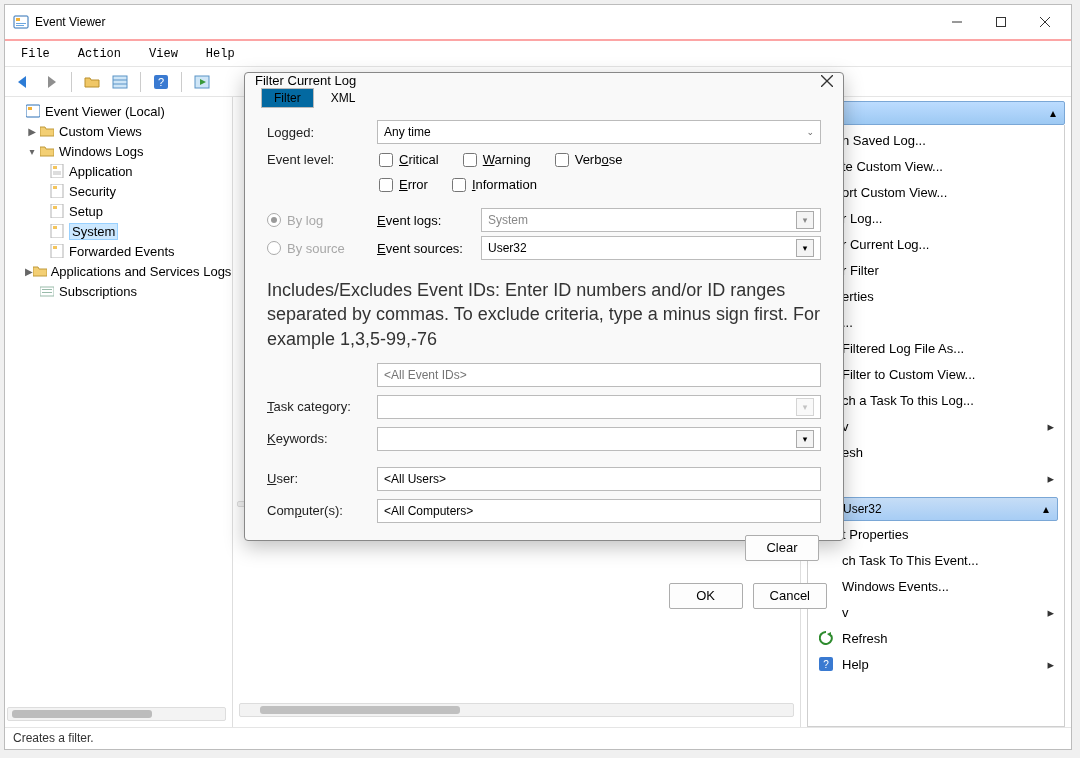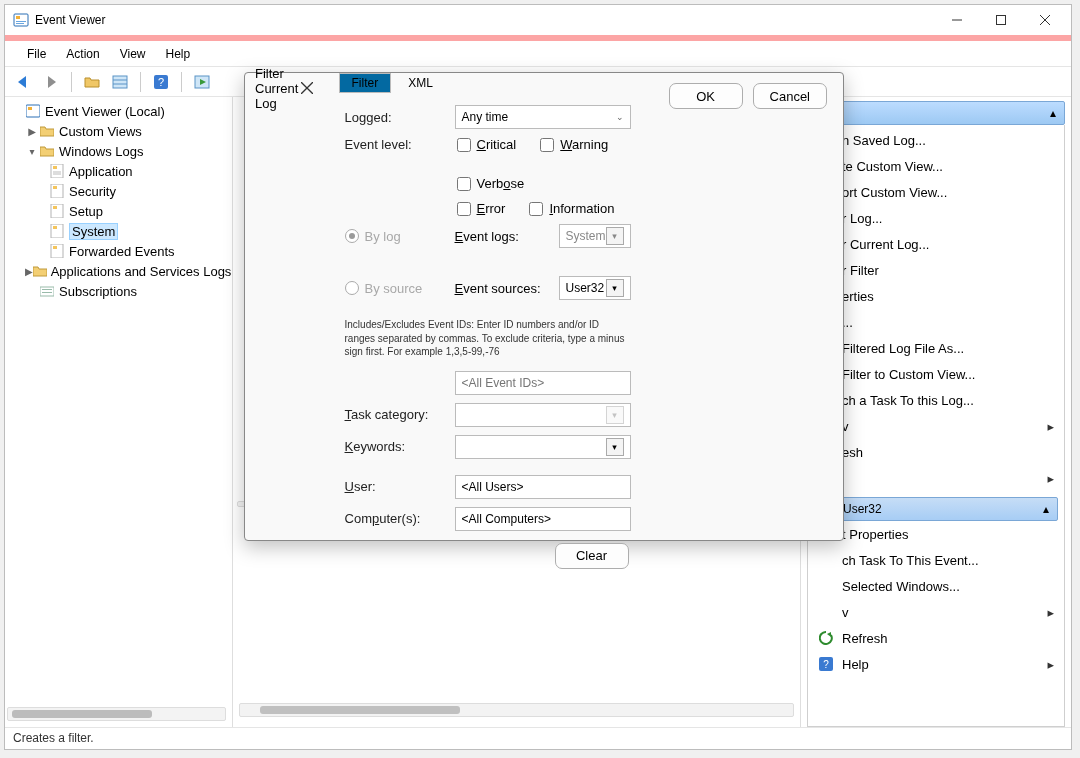--- a/index.html
+++ b/index.html
@@ -22,40 +22,41 @@
     margin: 4px;
     position: relative;
     display: flex;
     flex-direction: column;
   }
   .titlebar {
     height: 36px;
     display: flex;
     align-items: center;
     padding: 0 4px 0 8px;
-    border-bottom: 6px solid #fca5a5;
+    border-bottom: 2px solid #fca5a5;
   }
   .titlebar .app-icon {
     width: 16px; height: 16px;
     display:inline-flex;align-items:center;justify-content:center;
     margin-right: 6px;
   }
   .titlebar .title { flex: 1; font-size: 12px; }
   .winbtn {
     width: 44px; height: 28px;
     display: flex; align-items: center; justify-content: center;
     color: #333;
   }
   .menubar {
     height: 26px;
     display: flex;
     align-items: center;
-    gap: 0;
-    padding: 0 12px;
+    gap: 8px;
+    padding: 0 6px;
     border-bottom: 1px solid #e5e5e5;
+    font-family: Liberation Mono, monospace;
   }
   .menubar .menu {
     padding: 4px 10px;
   }
   .toolbar {
     height: 30px;
     display: flex;
     align-items: center;
     gap: 4px;
     padding: 0 6px;
@@ -141,21 +142,21 @@
 
   
   .dialog {
     position:absolute;
     left:244px; top:72px;
     width:600px; height:469px;
     background:#f9f9f9;
     border:1px solid #888;
     border-radius:4px;
     box-shadow:0 6px 20px rgba(0,0,0,.25);
-    display:flex;flex-direction:row;
+    display:flex;flex-direction:column;
     font-size:13px;
   }
   .dialog-title {
     height:30px;display:flex;align-items:center;padding:0 10px;
     justify-content:space-between;
   }
   .dialog-body { flex:1; padding:0 16px 8px 16px; display:flex;flex-direction:column; gap:2px;}
   .tabs { display:flex; gap:4px; margin-bottom:6px; }
   .tab {
     border:1px solid #bbb;
@@ -175,27 +176,27 @@
     padding:2px 6px;font-size:12px;
     display:flex;align-items:center;justify-content:space-between;
   }
   .field.disabled{color:#888;}
   .combo-btn{width:18px;height:18px;border:1px solid #aaa;background:#f4f4f4;display:flex;align-items:center;justify-content:center;font-size:9px;}
   .checks { display:flex;gap:24px;flex-wrap:wrap; padding-left:2px;}
   .check { display:flex;align-items:center;gap:6px;font-size:13px;}
   .check input{width:14px;height:14px;margin:0;}
   .radio { width:14px;height:14px;border:1px solid #aaa;border-radius:50%;margin-right:2px;background:#fff;}
   .radio.sel::after{content:"";display:block;width:6px;height:6px;background:#9a9a9a;border-radius:50%;margin:3px;}
-  .help-text { font-size:10px;color:#333;line-height:1.35;margin:10px 0 4px 0;}
+  .help-text { font-size:18px;color:#333;line-height:1.35;margin:10px 0 4px 0;}
   .btn {
     height:26px;min-width:74px;padding:0 16px;
     border:1px solid #adadad;background:#fdfdfd;
     font-size:13px;
     display:flex;align-items:center;justify-content:center;
-    border-radius:7px;
+    border-radius:2px;
   }
   .dialog-footer{display:flex;justify-content:flex-end;gap:10px;padding:10px 16px;border-top:none;}
   .clear-row{display:flex;justify-content:flex-end;padding:4px 2px 0 0;}
   .underline{text-decoration:underline;text-decoration-style:solid;}
   svg { display:block; }
 </style>
 </head>
 <body>
 
 <div class="window">
@@ -459,21 +460,21 @@
         <div class="action-item">
             <span class="icon"></span>
             <span>t Properties</span>
           </div>
         <div class="action-item">
             <span class="icon"></span>
             <span>ch Task To This Event...</span>
           </div>
         <div class="action-item">
             <span class="icon"></span>
-            <span> Selected Windows...</span>
+            <span> Windows Events...</span>
           </div>
         <div class="action-item">
             <span class="icon"></span>
             <span>v</span>
             <span class="arrow">▸</span>
           </div>
         <div class="action-item">
             <span class="icon">
               <svg width="14" height="14">
                 <path d="M7 1a6 6 0 1 0 5 3" fill="none" stroke="#2e8b2e" stroke-width="2"></path>
@@ -551,21 +552,21 @@
                 <span><span class="underline">E</span>rror</span>
               </label>
             <label class="check">
                 <input type="checkbox" style="">
                 <span><span class="underline">I</span>nformation</span>
               </label>
           </div>
         </div>
       </div>
 
-      <div style="display:flex;flex-direction:column;gap:28px;margin-top:0;">
+      <div style="display:flex;flex-direction:column;gap:4px;margin-top:8px;">
         <div class="row disabled-label">
           <div style="display:flex;align-items:center;width:102px;">
             <span class="radio sel"></span>
             <span class="lbl2" style="color:#a8a8a8;">By log</span>
           </div>
           <span style="width:96px;"><span class="underline">E</span>vent logs:</span>
           <div class="field disabled">
             <span>System</span>
             <span class="combo-btn">▾</span>
           </div>

